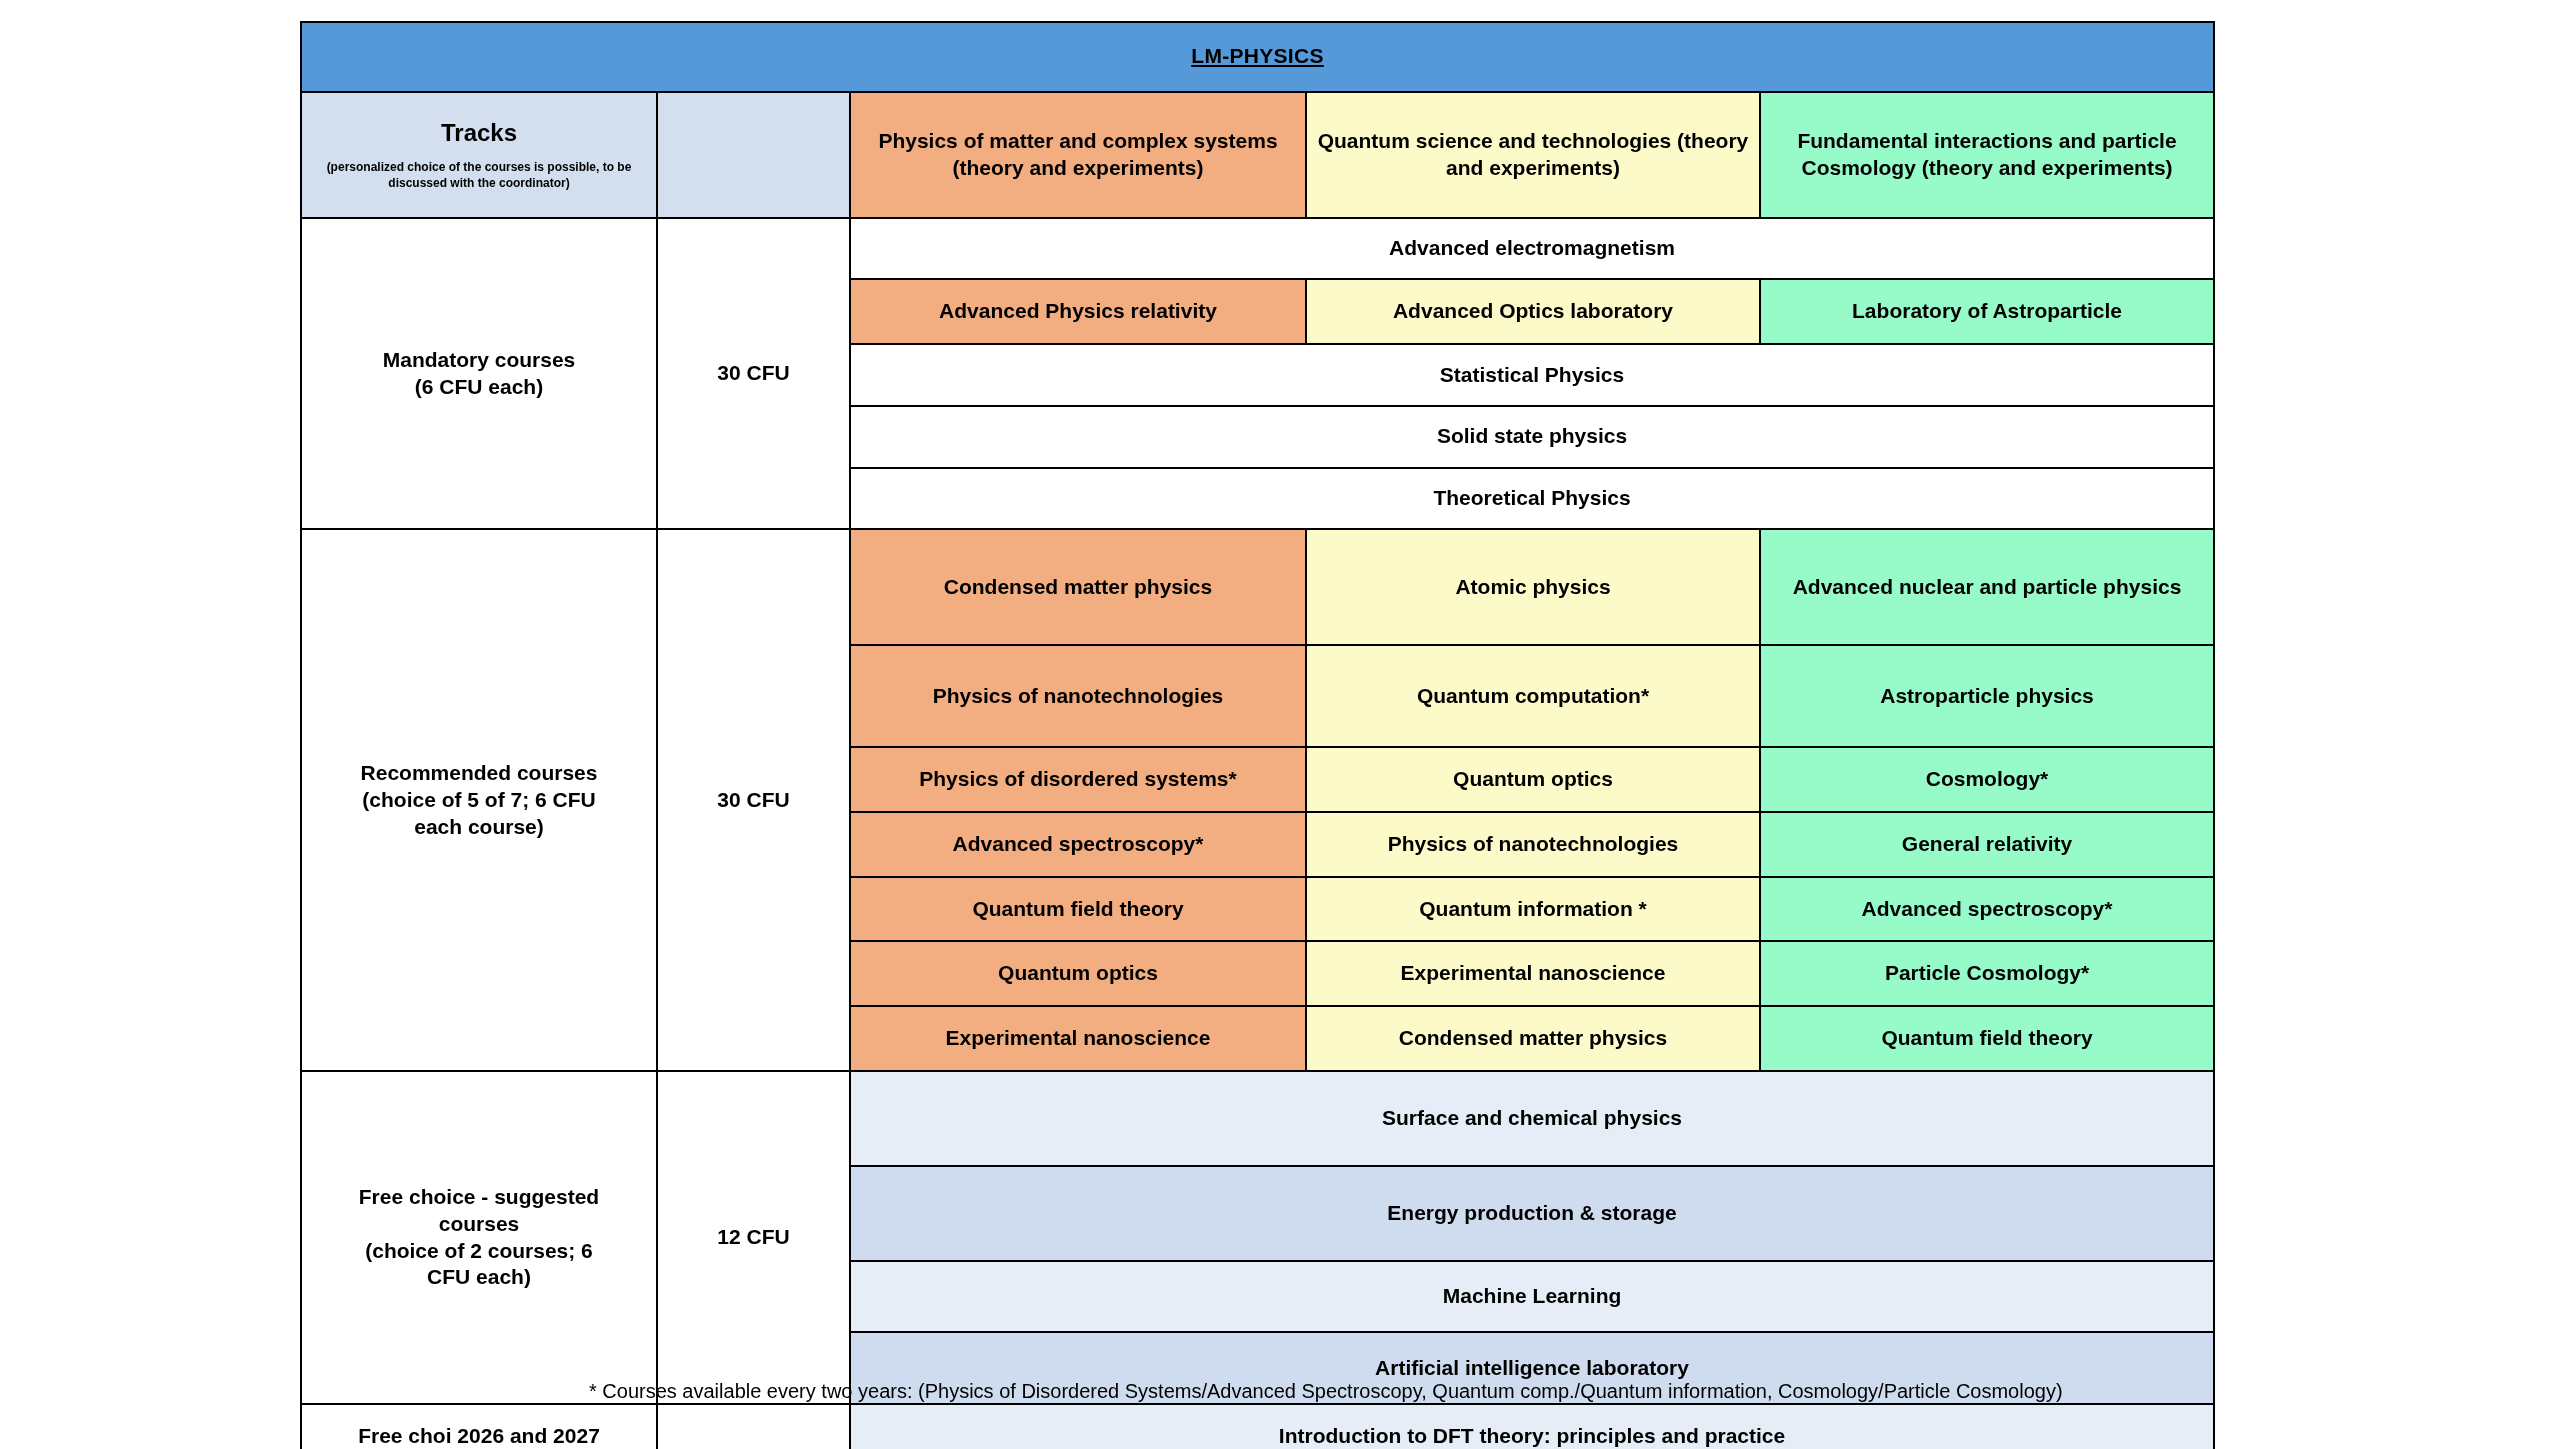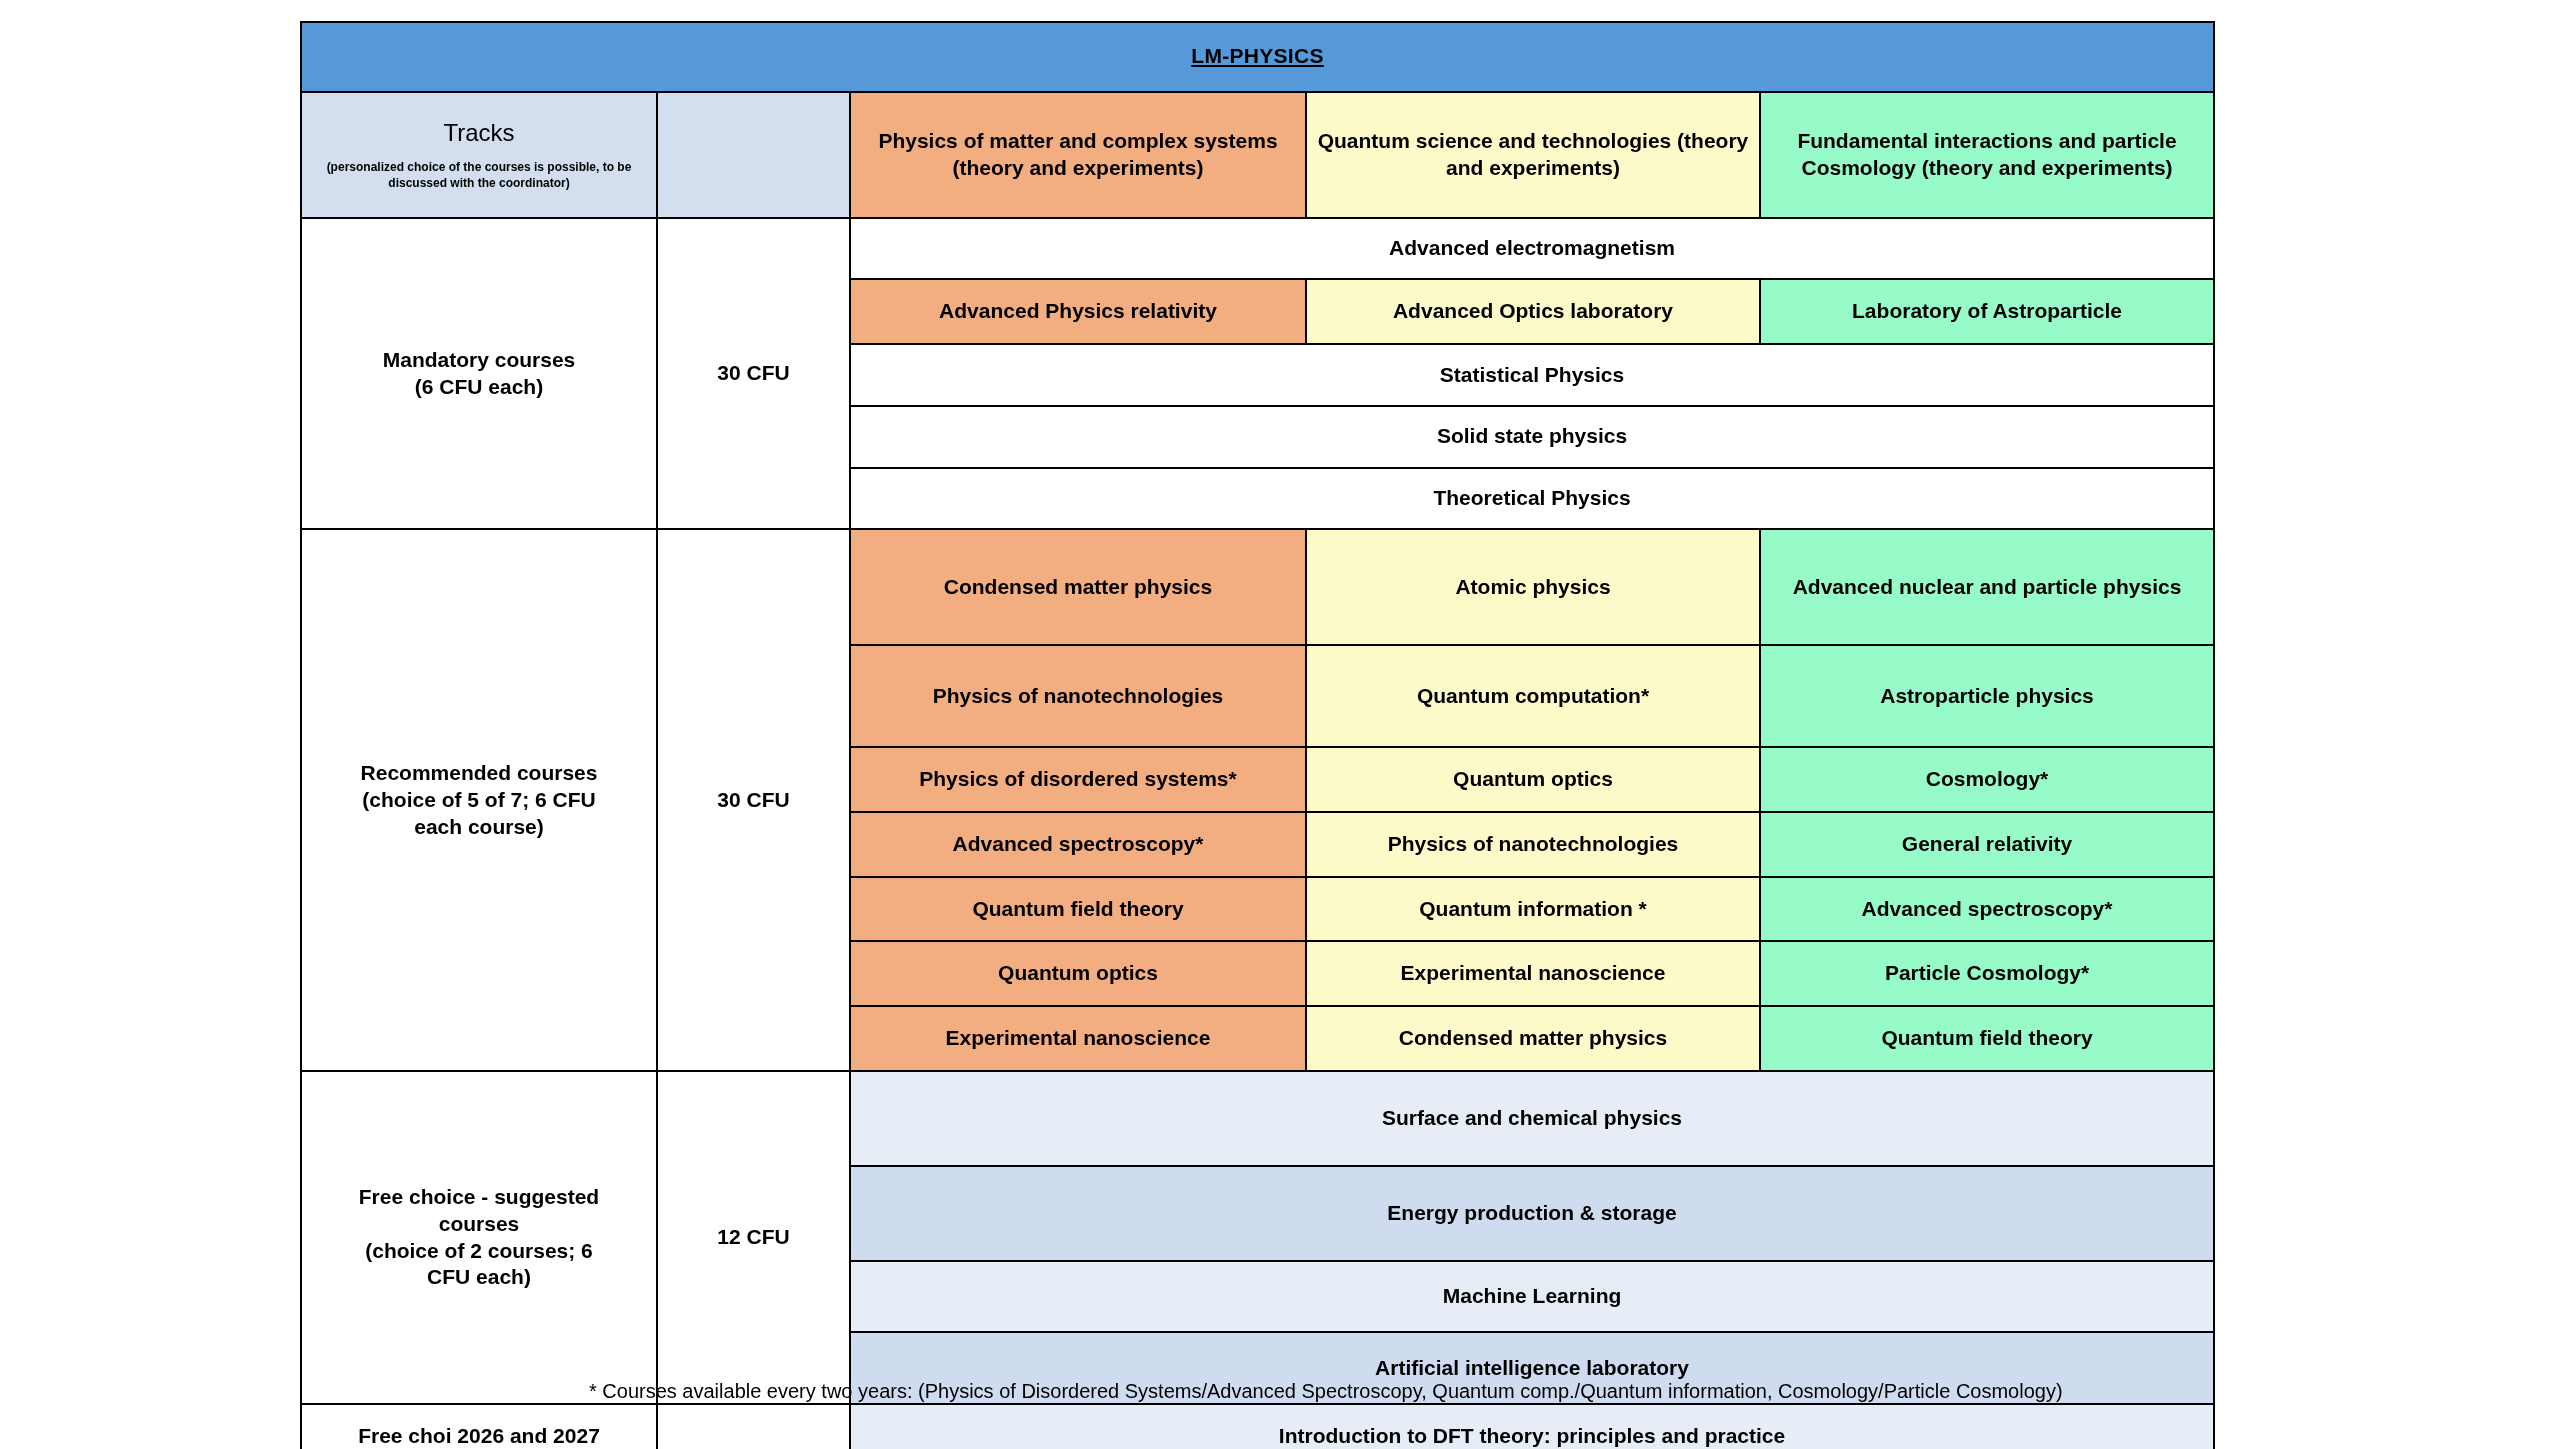--- a/index.html
+++ b/index.html
@@ -42,37 +42,37 @@
   col.c-label   { width: 356px; }
   col.c-cfu     { width: 193px; }
   col.c-a       { width: 456px; }
   col.c-b       { width: 454px; }
   col.c-c       { width: 454px; }
 
   
   .bg-title   { background: #5599D8 !important; }
   .bg-head    { background: #D3DFEF !important; }
   .bg-orange  { background: #F2AE80 !important; }
-  .bg-yellow  { background: #FCFAC9 !important; border-radius: 6px; }
+  .bg-yellow  { background: #FCFAC9 !important; }
   .bg-green   { background: #96FBC8 !important; }
   .bg-blue-lt { background: #E7EDF6 !important; }
   .bg-blue-md { background: #CFDCEF !important; }
   .bg-white   { background: #ffffff !important; margin-left: 32px; }
 
   .title-cell {
     font-size: 26px;
     font-weight: bold;
     height: 60px;
     letter-spacing: 0.3px;
     text-decoration: underline;
   }
   .track-head { height: 116px; padding: 5.8px 9.7px; }
   .track-head .t-main {
     font-size: 24px;
-    font-weight: normal;
+    font-weight: bold;
     display: block;
     margin-bottom: 11px;
     text-align: center;
   }
   .track-head .t-sub {
     font-size: 12px;
     font-weight: bold;
     display: block;
     line-height: 1.3;
   }

